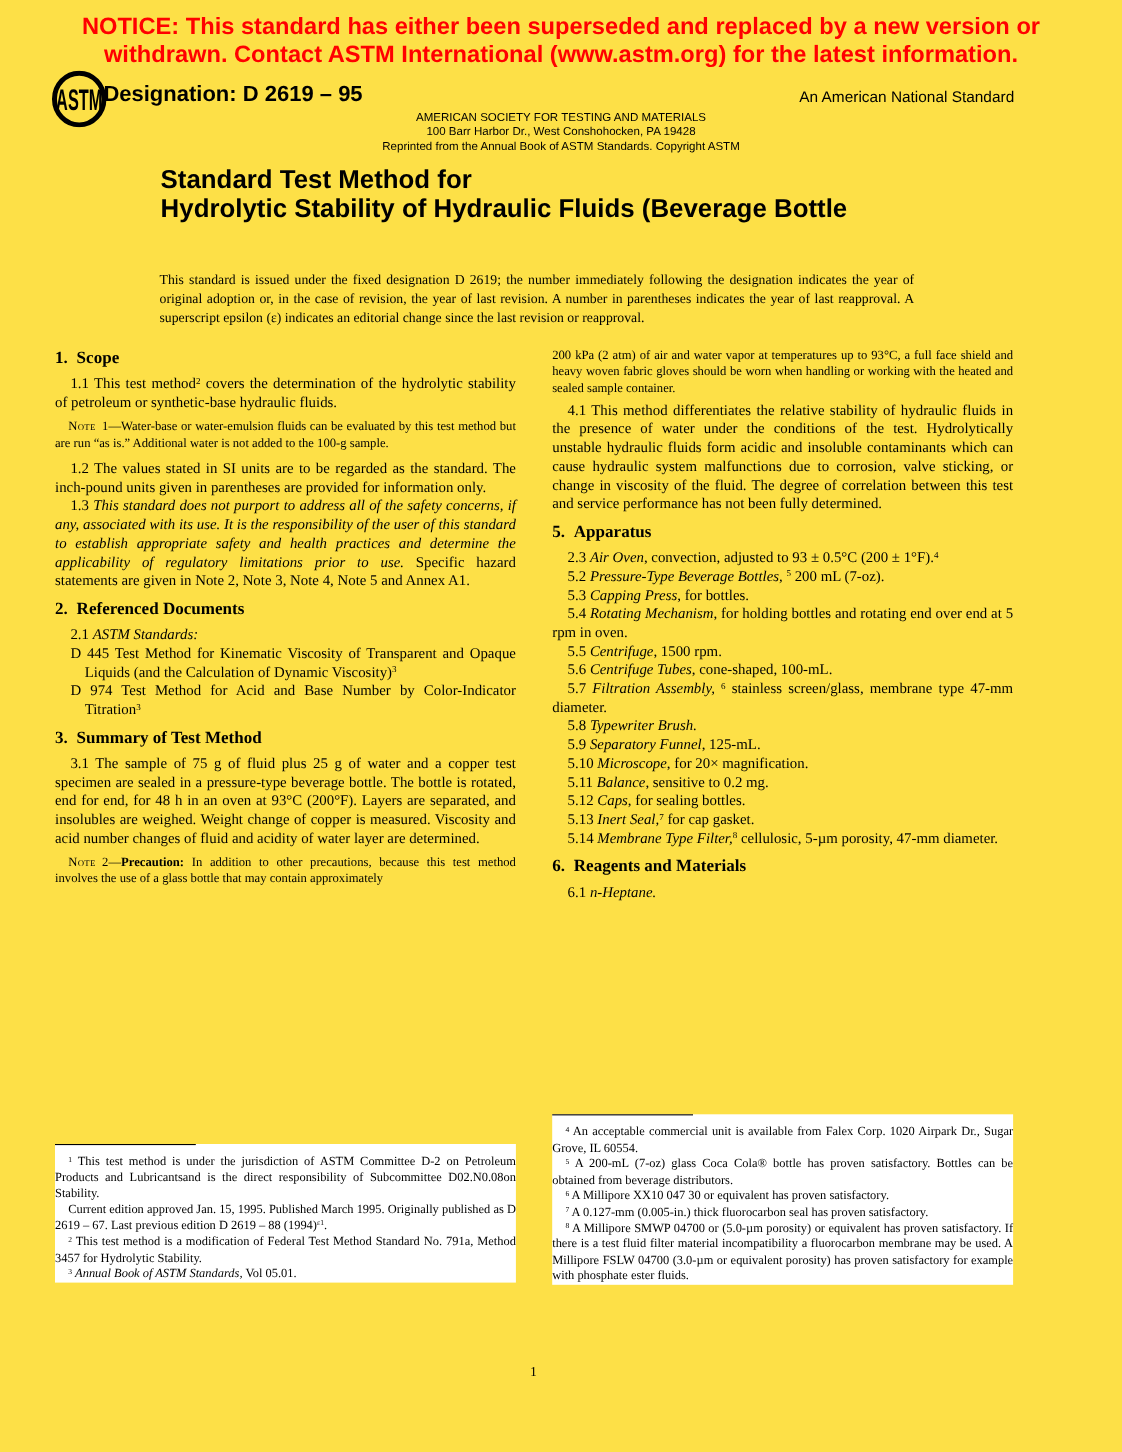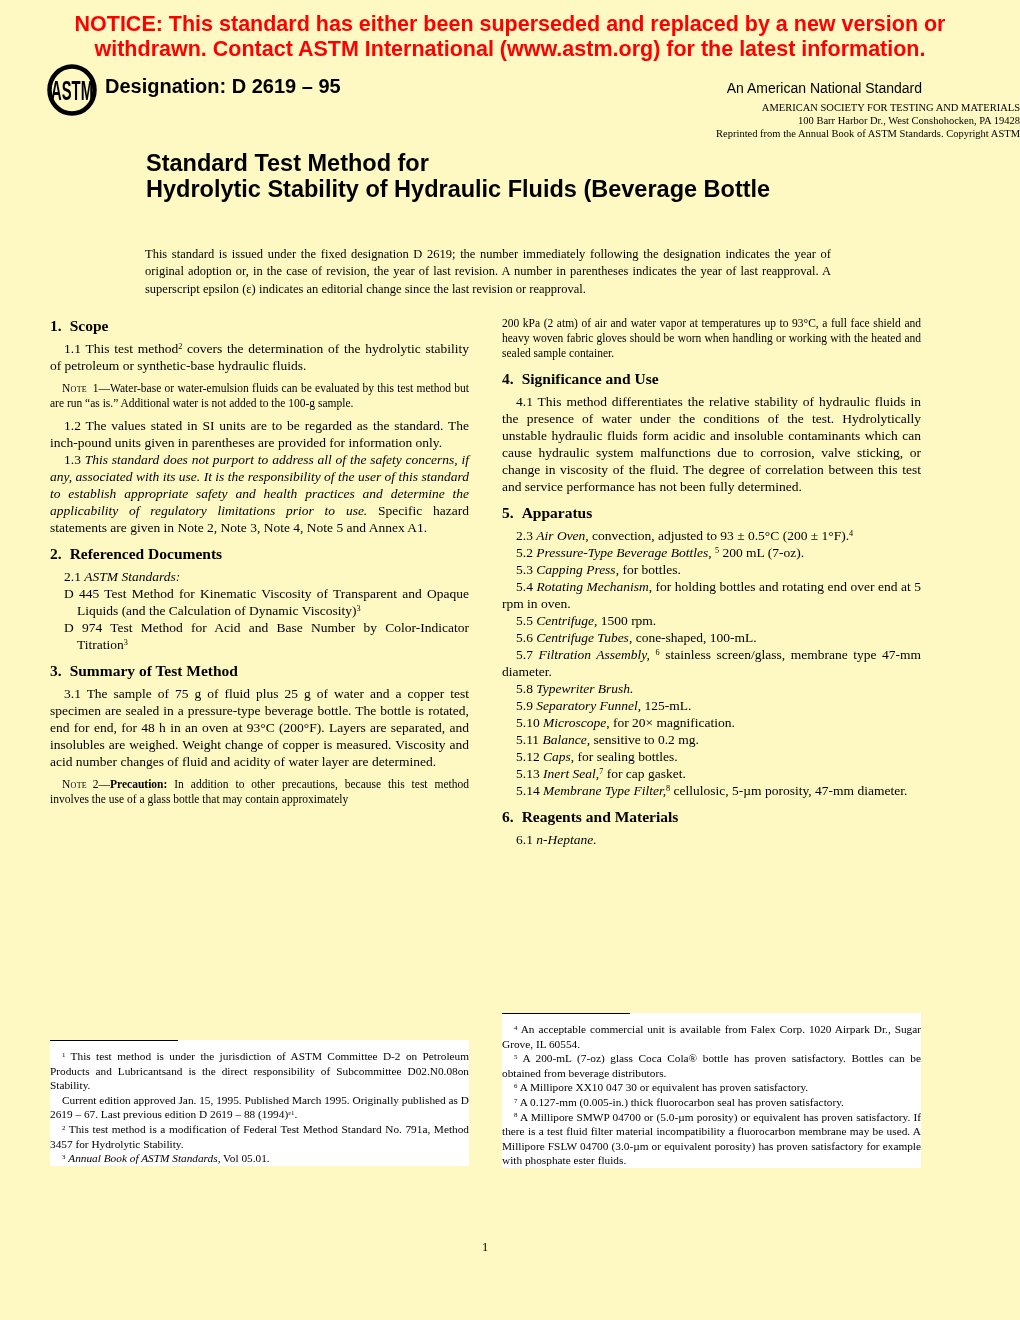--- a/index.html
+++ b/index.html
@@ -1,31 +1,31 @@
 <!DOCTYPE html>
 <html><head>
 <meta charset="utf-8">
 <style>
   html,body{margin:0;padding:0;background:#ffffff;}
-  .page{position:relative;width:1020px;height:1320px;background:#fef9c3;overflow:hidden;
+  .page{position:relative;width:1020px;height:1320px;background:#fde047;overflow:hidden;
         font-family:"Liberation Serif","DejaVu Serif",serif;color:#000;}
 
   .notice{position:absolute;top:12px;left:0;width:100%;text-align:center;
           font-family:"Liberation Sans","DejaVu Sans",sans-serif;
           font-weight:bold;font-size:21.5px;line-height:25px;color:#ff0000;}
 
   .header{position:absolute;top:64px;left:50px;width:872px;height:52px;}
   .logo{position:absolute;left:-4px;top:0;width:52px;height:52px;}
-  .designation{position:absolute;left:55px;top:11px;font-weight:bold;font-size:20px;
+  .designation{position:absolute;left:44px;top:11px;font-weight:bold;font-size:20px;
                font-family:"Liberation Sans","DejaVu Sans",sans-serif;}
   .ans{position:absolute;right:0;top:16px;font-size:14px;
        font-family:"Liberation Sans","DejaVu Sans",sans-serif;}
 
-  .society{position:absolute;top:101px;left:0;width:100%;text-align:right;
-           font-family:Liberation Serif, serif;
+  .society{position:absolute;top:101px;left:0;width:100%;text-align:center;
+           font-family:Liberation Sans, sans-serif;
            font-size:10.5px;line-height:13px;}
 
   .title{position:absolute;top:151px;left:146px;width:720px;
          font-family:"Liberation Sans","DejaVu Sans",sans-serif;
          font-weight:bold;font-size:23.5px;line-height:25.5px;}
   .tsup{font-size:13px;position:relative;top:-1px;}
 
   .intro{position:absolute;top:246px;left:145px;width:686px;
          font-size:12.5px;line-height:17.3px;text-align:justify;}
 
@@ -104,21 +104,20 @@
         <div class="blk-note"><span class="sc">Note</span><span> 2—</span><span class="b">Precaution:</span><span> In addition to other precautions, because this test method involves the use of a glass bottle that may contain approximately</span></div>
         <div class="fnotes fn-left" id="fn-left">
           <p class="fnote"><span class="sup">1</span><span> This test method is under the jurisdiction of ASTM Committee D-2 on Petroleum Products and Lubricantsand is the direct responsibility of Subcommittee D02.N0.08on Stability.</span></p>
           <p class="fnote"><span>Current edition approved Jan. 15, 1995. Published March 1995. Originally published as D 2619 – 67. Last previous edition D 2619 – 88 (1994)</span><span class="sup">ε1</span><span>.</span></p>
           <p class="fnote"><span class="sup">2</span><span> This test method is a modification of Federal Test Method Standard No. 791a, Method 3457 for Hydrolytic Stability.</span></p>
           <p class="fnote"><span class="sup">3</span><span> </span><span class="i">Annual Book of ASTM Standards,</span><span> Vol 05.01.</span></p>
         </div>
     </div>
     <div class="col" id="col-right">
       <div class="blk-cont"><span>200 kPa (2 atm) of air and water vapor at temperatures up to 93°C, a full face shield and heavy woven fabric gloves should be worn when handling or working with the heated and sealed sample container.</span></div>
-        <div class="blk-h"><span class="hnum">4.</span><span>Significance and Use</span></div>
         <div class="blk-p"><span>4.1 This method differentiates the relative stability of hydraulic fluids in the presence of water under the conditions of the test. Hydrolytically unstable hydraulic fluids form acidic and insoluble contaminants which can cause hydraulic system malfunctions due to corrosion, valve sticking, or change in viscosity of the fluid. The degree of correlation between this test and service performance has not been fully determined.</span></div>
         <div class="blk-h"><span class="hnum">5.</span><span>Apparatus</span></div>
         <div class="blk-p"><span>2.3 </span><span class="i">Air Oven</span><span>, convection, adjusted to 93 ± 0.5°C (200 ± 1°F).</span><span class="sup">4</span></div>
         <div class="blk-p"><span>5.2 </span><span class="i">Pressure-Type Beverage Bottles,</span><span> </span><span class="sup">5</span><span> 200 mL (7-oz).</span></div>
         <div class="blk-p"><span>5.3 </span><span class="i">Capping Press</span><span>, for bottles.</span></div>
         <div class="blk-p"><span>5.4 </span><span class="i">Rotating Mechanism</span><span>, for holding bottles and rotating end over end at 5 rpm in oven.</span></div>
         <div class="blk-p"><span>5.5 </span><span class="i">Centrifuge</span><span>, 1500 rpm.</span></div>
         <div class="blk-p"><span>5.6 </span><span class="i">Centrifuge Tubes</span><span>, cone-shaped, 100-mL.</span></div>
         <div class="blk-p"><span>5.7 </span><span class="i">Filtration Assembly,</span><span> </span><span class="sup">6</span><span> stainless screen/glass, membrane type 47-mm diameter.</span></div>
         <div class="blk-p"><span>5.8 </span><span class="i">Typewriter Brush.</span></div>

